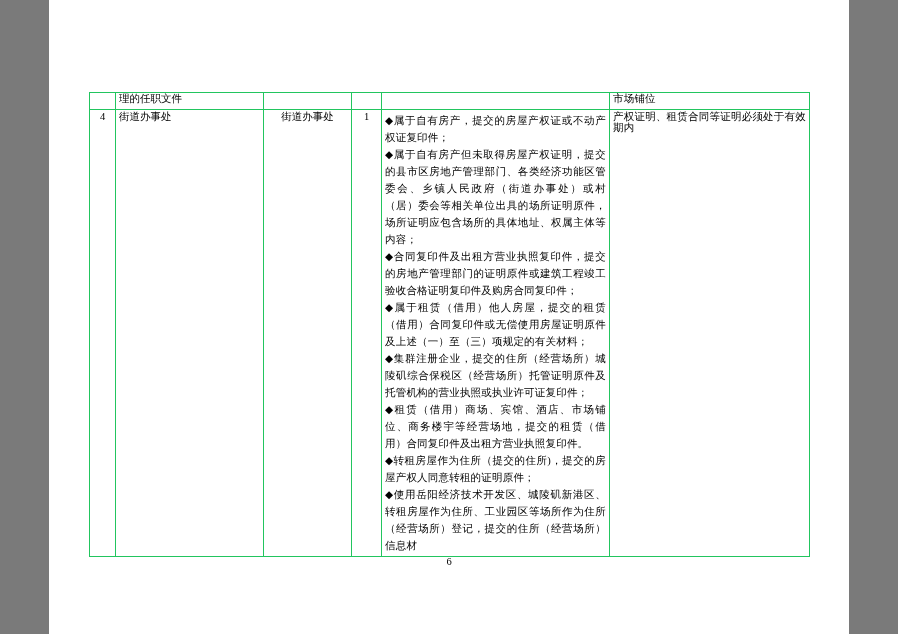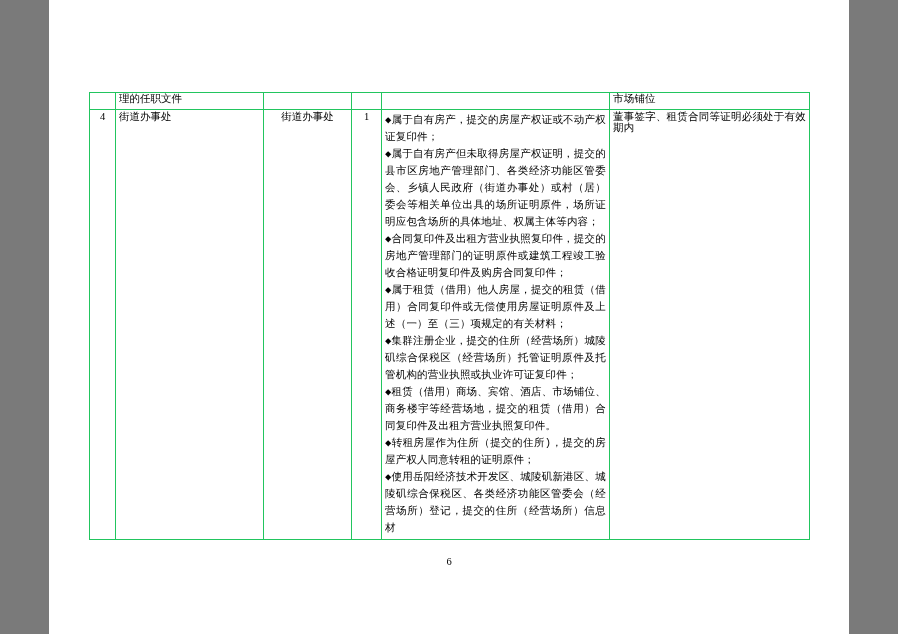--- a/index.html
+++ b/index.html
@@ -56,21 +56,20 @@
     margin: 0;
     padding: 0;
     list-style: none;
   }
   .desc-list li {
     font-size: 10.5px;
     line-height: 1.62;
     letter-spacing: 0.2px;
     text-align: justify;
     text-justify: inter-ideograph;
-    font-family: Liberation Mono, monospace;
   }
   .note-cell {
     font-size: 10.5px;
     line-height: 1.62;
     letter-spacing: 0.2px;
     text-align: justify;
     text-justify: inter-ideograph;
     vertical-align: middle;
   }
   .num-cell, .who-cell, .qty-cell, .item-cell {
@@ -118,22 +117,22 @@
         <td class="qty-cell c-center c-mid">1</td>
         <td class="desc-cell">
           <ul class="desc-list">
             <li>◆属于自有房产，提交的房屋产权证或不动产权证复印件；</li>
             <li>◆属于自有房产但未取得房屋产权证明，提交的县市区房地产管理部门、各类经济功能区管委会、乡镇人民政府（街道办事处）或村（居）委会等相关单位出具的场所证明原件，场所证明应包含场所的具体地址、权属主体等内容；</li>
             <li>◆合同复印件及出租方营业执照复印件，提交的房地产管理部门的证明原件或建筑工程竣工验收合格证明复印件及购房合同复印件；</li>
             <li>◆属于租赁（借用）他人房屋，提交的租赁（借用）合同复印件或无偿使用房屋证明原件及上述（一）至（三）项规定的有关材料；</li>
             <li>◆集群注册企业，提交的住所（经营场所）城陵矶综合保税区（经营场所）托管证明原件及托管机构的营业执照或执业许可证复印件；</li>
             <li>◆租赁（借用）商场、宾馆、酒店、市场铺位、商务楼宇等经营场地，提交的租赁（借用）合同复印件及出租方营业执照复印件。</li>
             <li>◆转租房屋作为住所（提交的住所)，提交的房屋产权人同意转租的证明原件；</li>
-            <li>◆使用岳阳经济技术开发区、城陵矶新港区、城陵矶综合保税区、各类经济功能区管委会（经营场所）登记，提交的住所（经营场所）信息材</li>
+            <li>◆使用岳阳经济技术开发区、城陵矶新港区、转租房屋作为住所、工业园区等场所作为住所（经营场所）登记，提交的住所（经营场所）信息材</li>
           </ul>
         </td>
-        <td class="note-cell">董事签字、租赁合同等证明必须处于有效期内</td>
+        <td class="note-cell">产权证明、租赁合同等证明必须处于有效期内</td>
       </tr>
     </tbody>
   </table>
 
   <div class="page-number">6</div>
 </div>
 
 </body></html>

